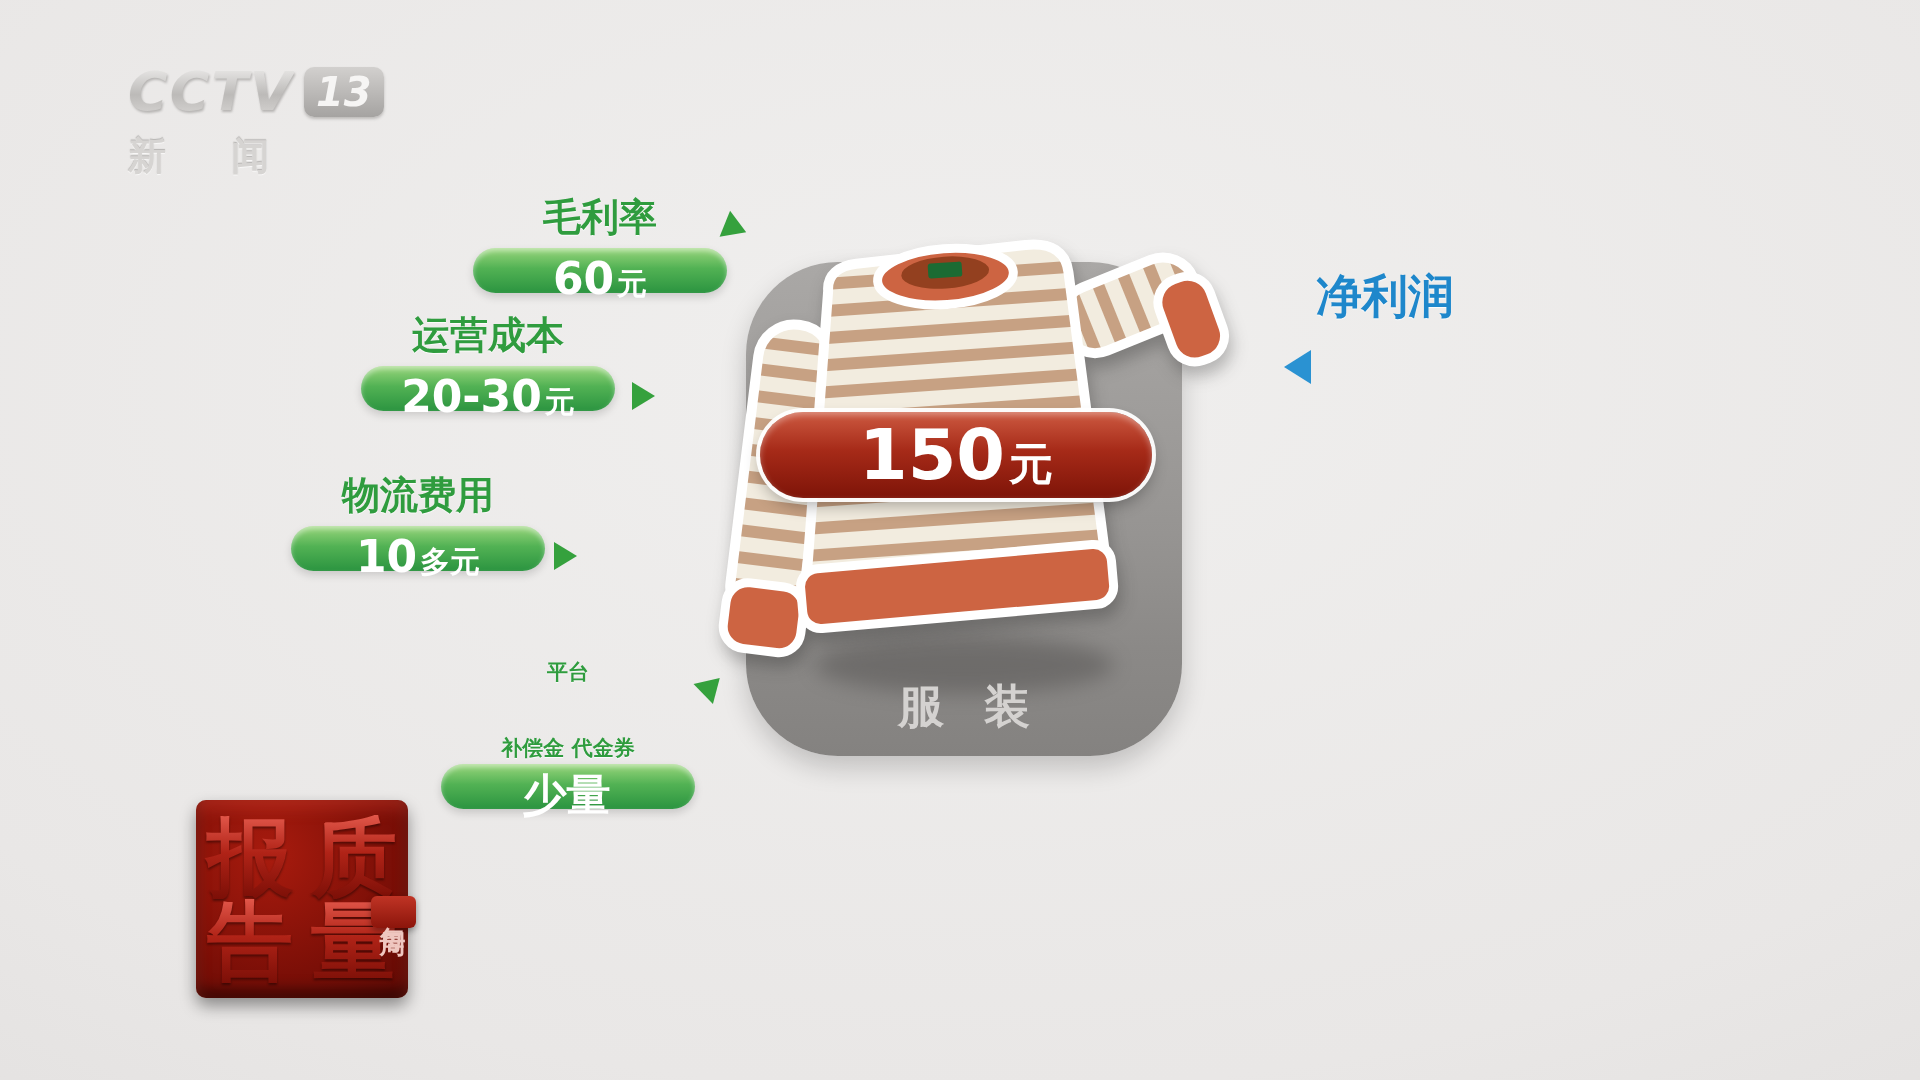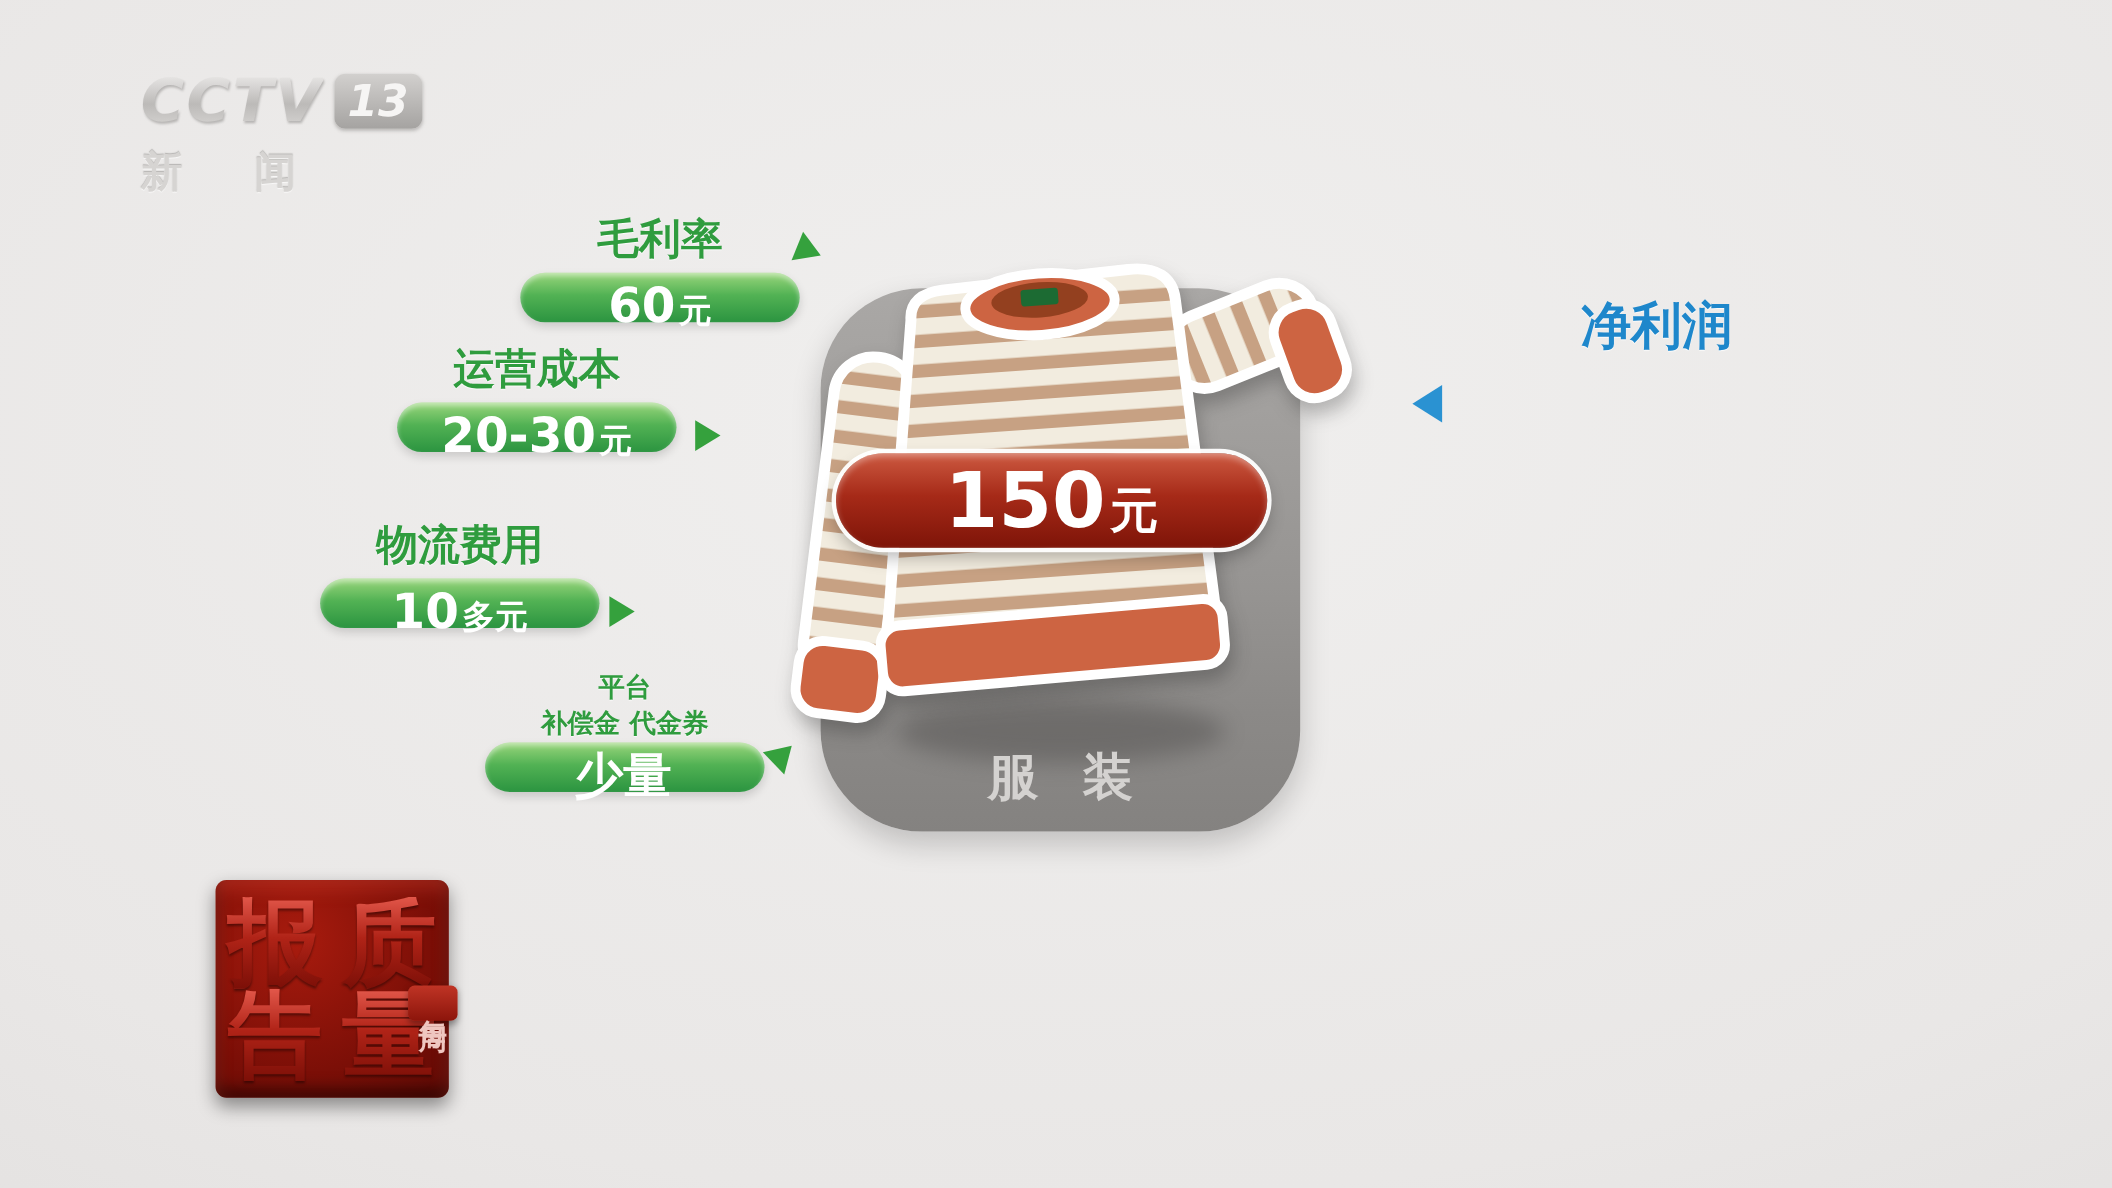--- a/index.html
+++ b/index.html
@@ -34,21 +34,21 @@
   
   .cost-item { position:absolute; width:340px; display:flex; flex-direction:column; align-items:center; gap:8px; }
   .item1 { left:430px; top:148px;margin-top:48px; }
   .item2 { left:318px; top:314px; }
   .item3 { left:248px; top:474px; }
   .item4 { left:398px; top:612px; gap:4px; }
   .cost-label {
     font-size:38px; font-weight:900; color:#2f9c3e; line-height:1.15;
     text-shadow:0 1px 1px rgba(255,255,255,.85);
   }
-  .cost-label.small { font-size:24px; }
+  .cost-label.small { font-size:21px;margin-top:48px; }
 
   .pill {
     display:flex; align-items:baseline; justify-content:center;
     color:#fff; font-weight:900; border-radius:999px; white-space:nowrap;
     box-shadow: inset 0 3px 5px rgba(255,255,255,.45), 0 4px 9px rgba(0,0,0,.15);
   }
   .pill .v { }
   .pill .u { margin-left:3px; }
 
   .green-pill { height:45px; min-width:254px; padding:0 30px;
@@ -88,21 +88,21 @@
   .red-pill {
     position:absolute; left:760px; top:412px; width:392px; height:86px; z-index:3;
     background:linear-gradient(180deg,#cd5a41 0%,#a62a18 45%,#7e1408 100%);
     box-shadow:0 0 0 4px rgba(255,255,255,.95), 0 8px 16px rgba(0,0,0,.3), inset 0 3px 6px rgba(255,255,255,.35);
   }
   .red-pill .v { font-size:70px; line-height:86px; }
   .red-pill .u { font-size:44px; margin-left:4px; }
 
   
   .profit { position:absolute; left:1316px; top:266px; width:380px;
-    display:flex; flex-direction:column; align-items:center; gap:12px; }
+    display:flex; flex-direction:column; gap:12px; }
   .profit-label { font-size:46px; font-weight:900; color:#1e87cb;
     text-shadow:0 1px 1px rgba(255,255,255,.85); }
   .blue-pill { height:78px; min-width:368px; padding:0 30px;
     background:linear-gradient(180deg,#7cc4ec 0%,#3b9ad8 45%,#1877ba 100%); }
   .blue-pill .v { font-size:58px; line-height:78px; }
   .blue-pill .u { font-size:38px; }
 
   
   .stamp {
     position:absolute; left:196px; top:800px; width:212px; height:198px; border-radius:10px;

